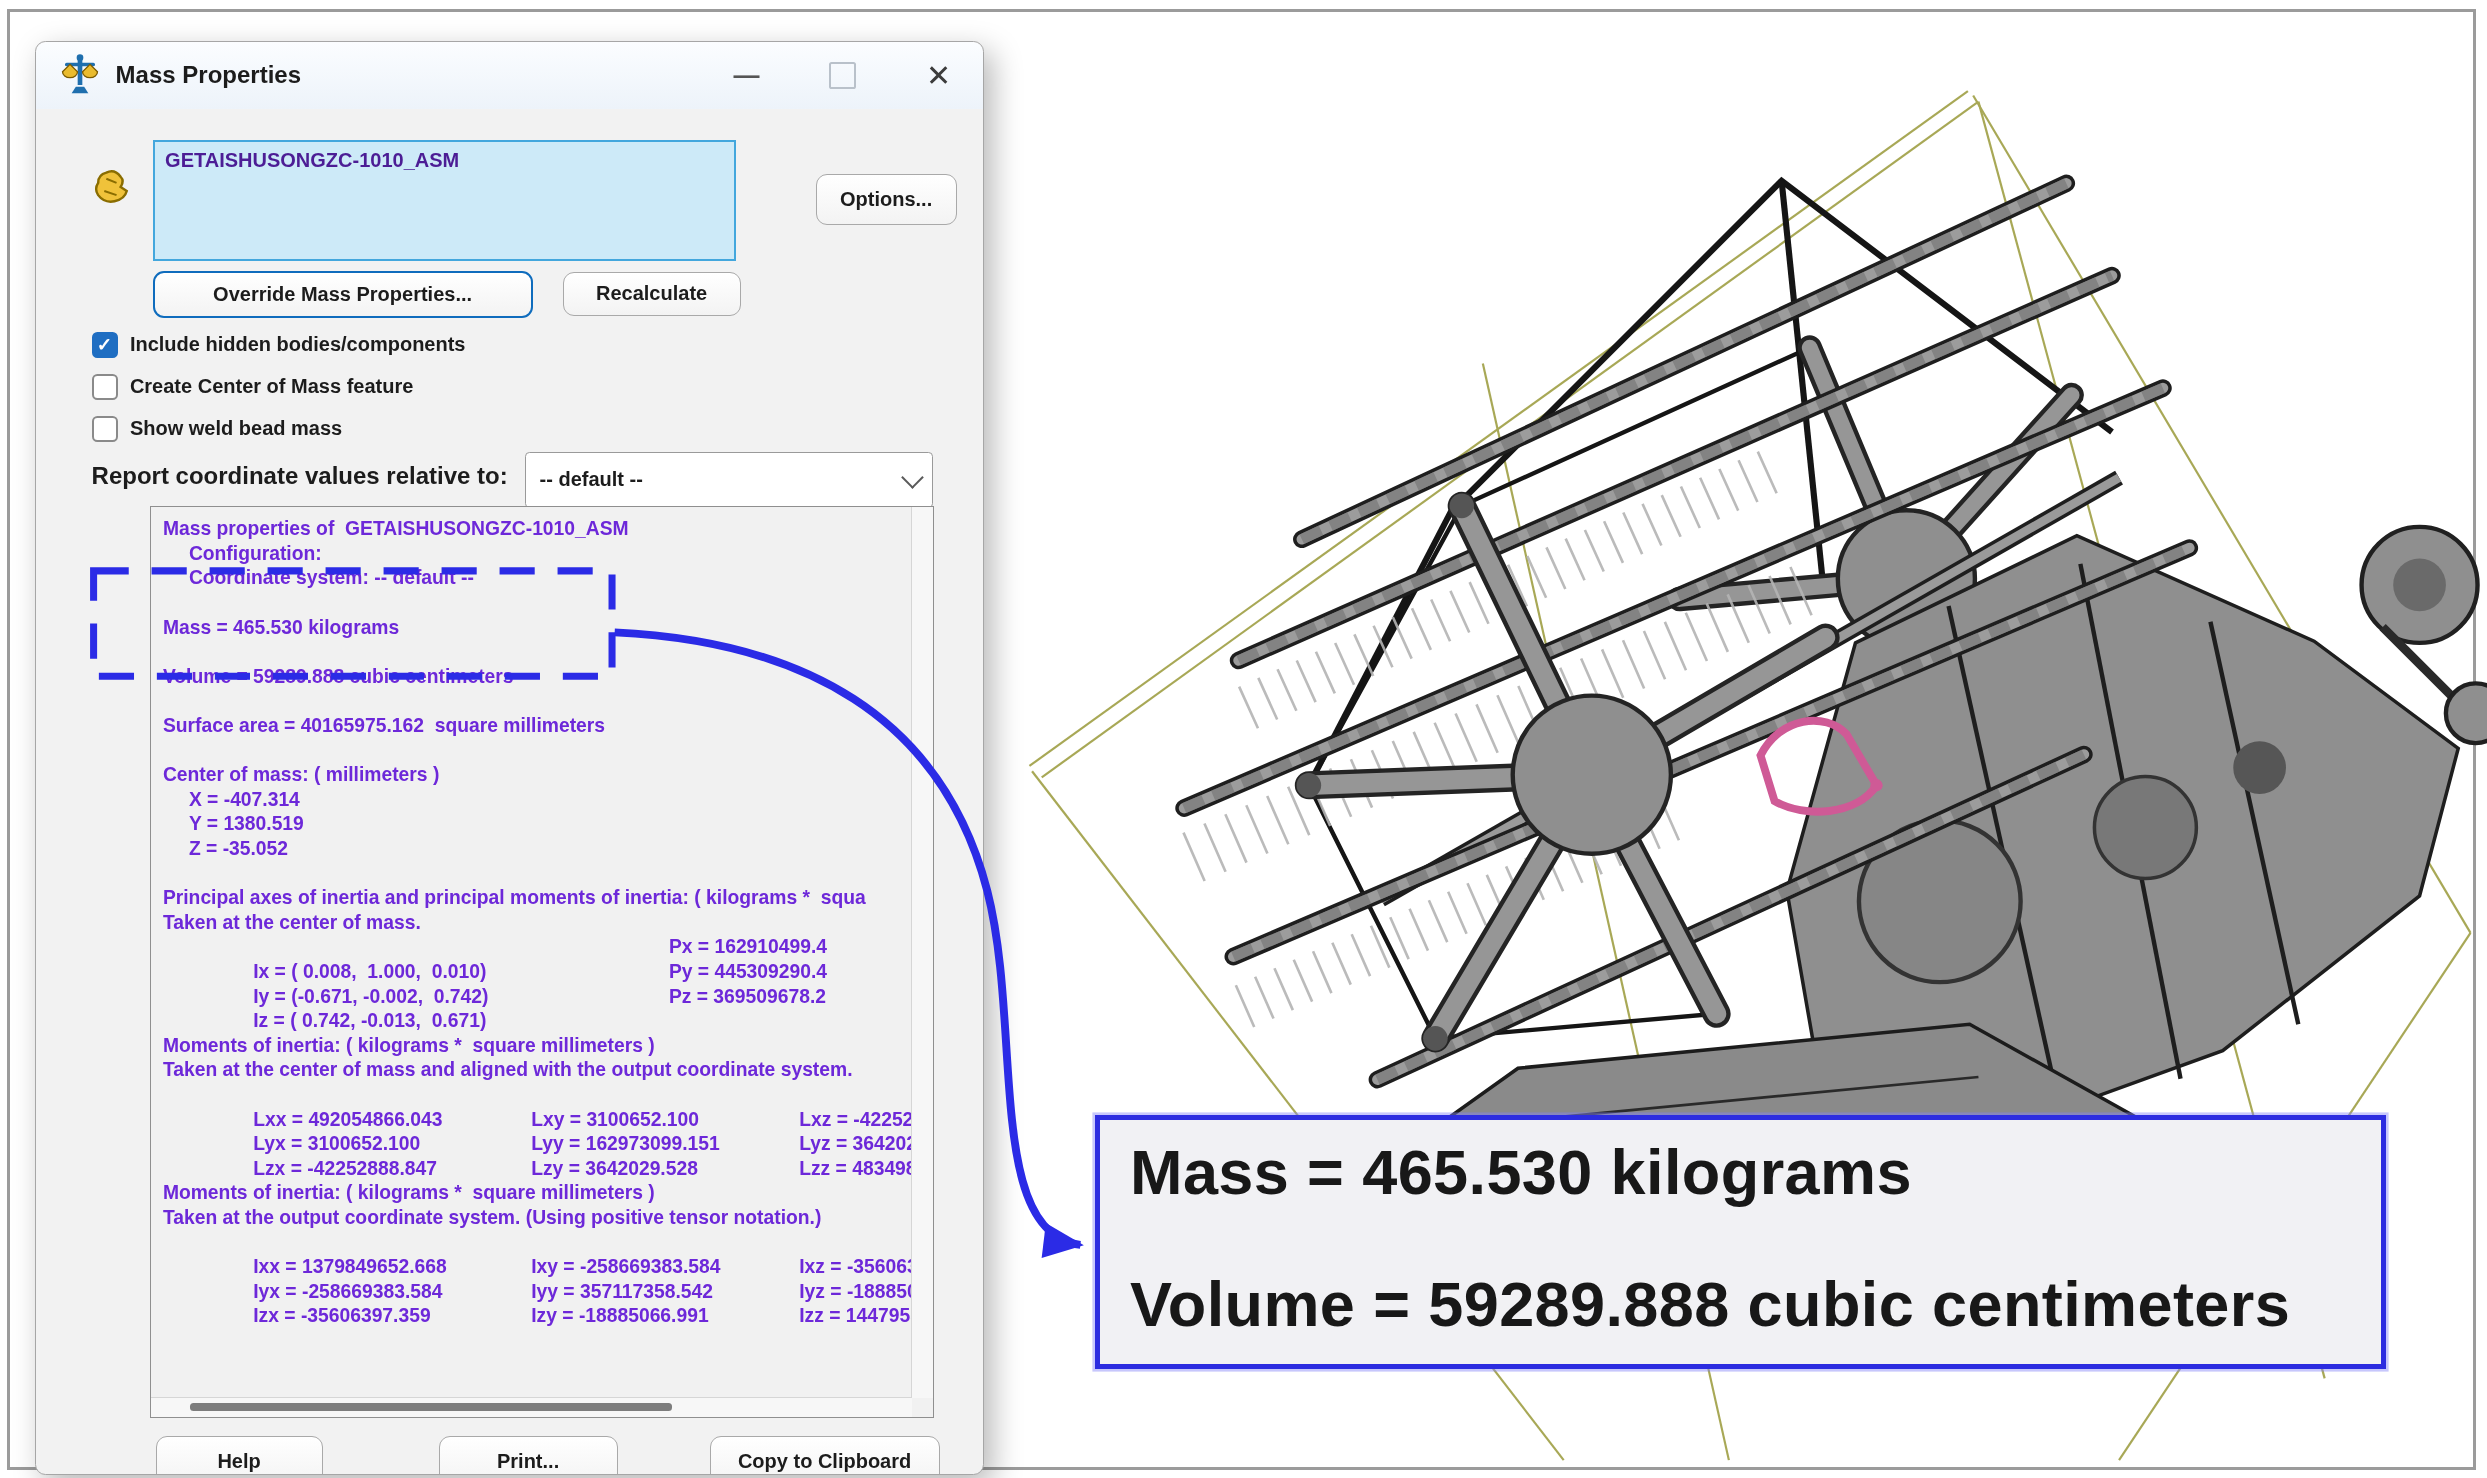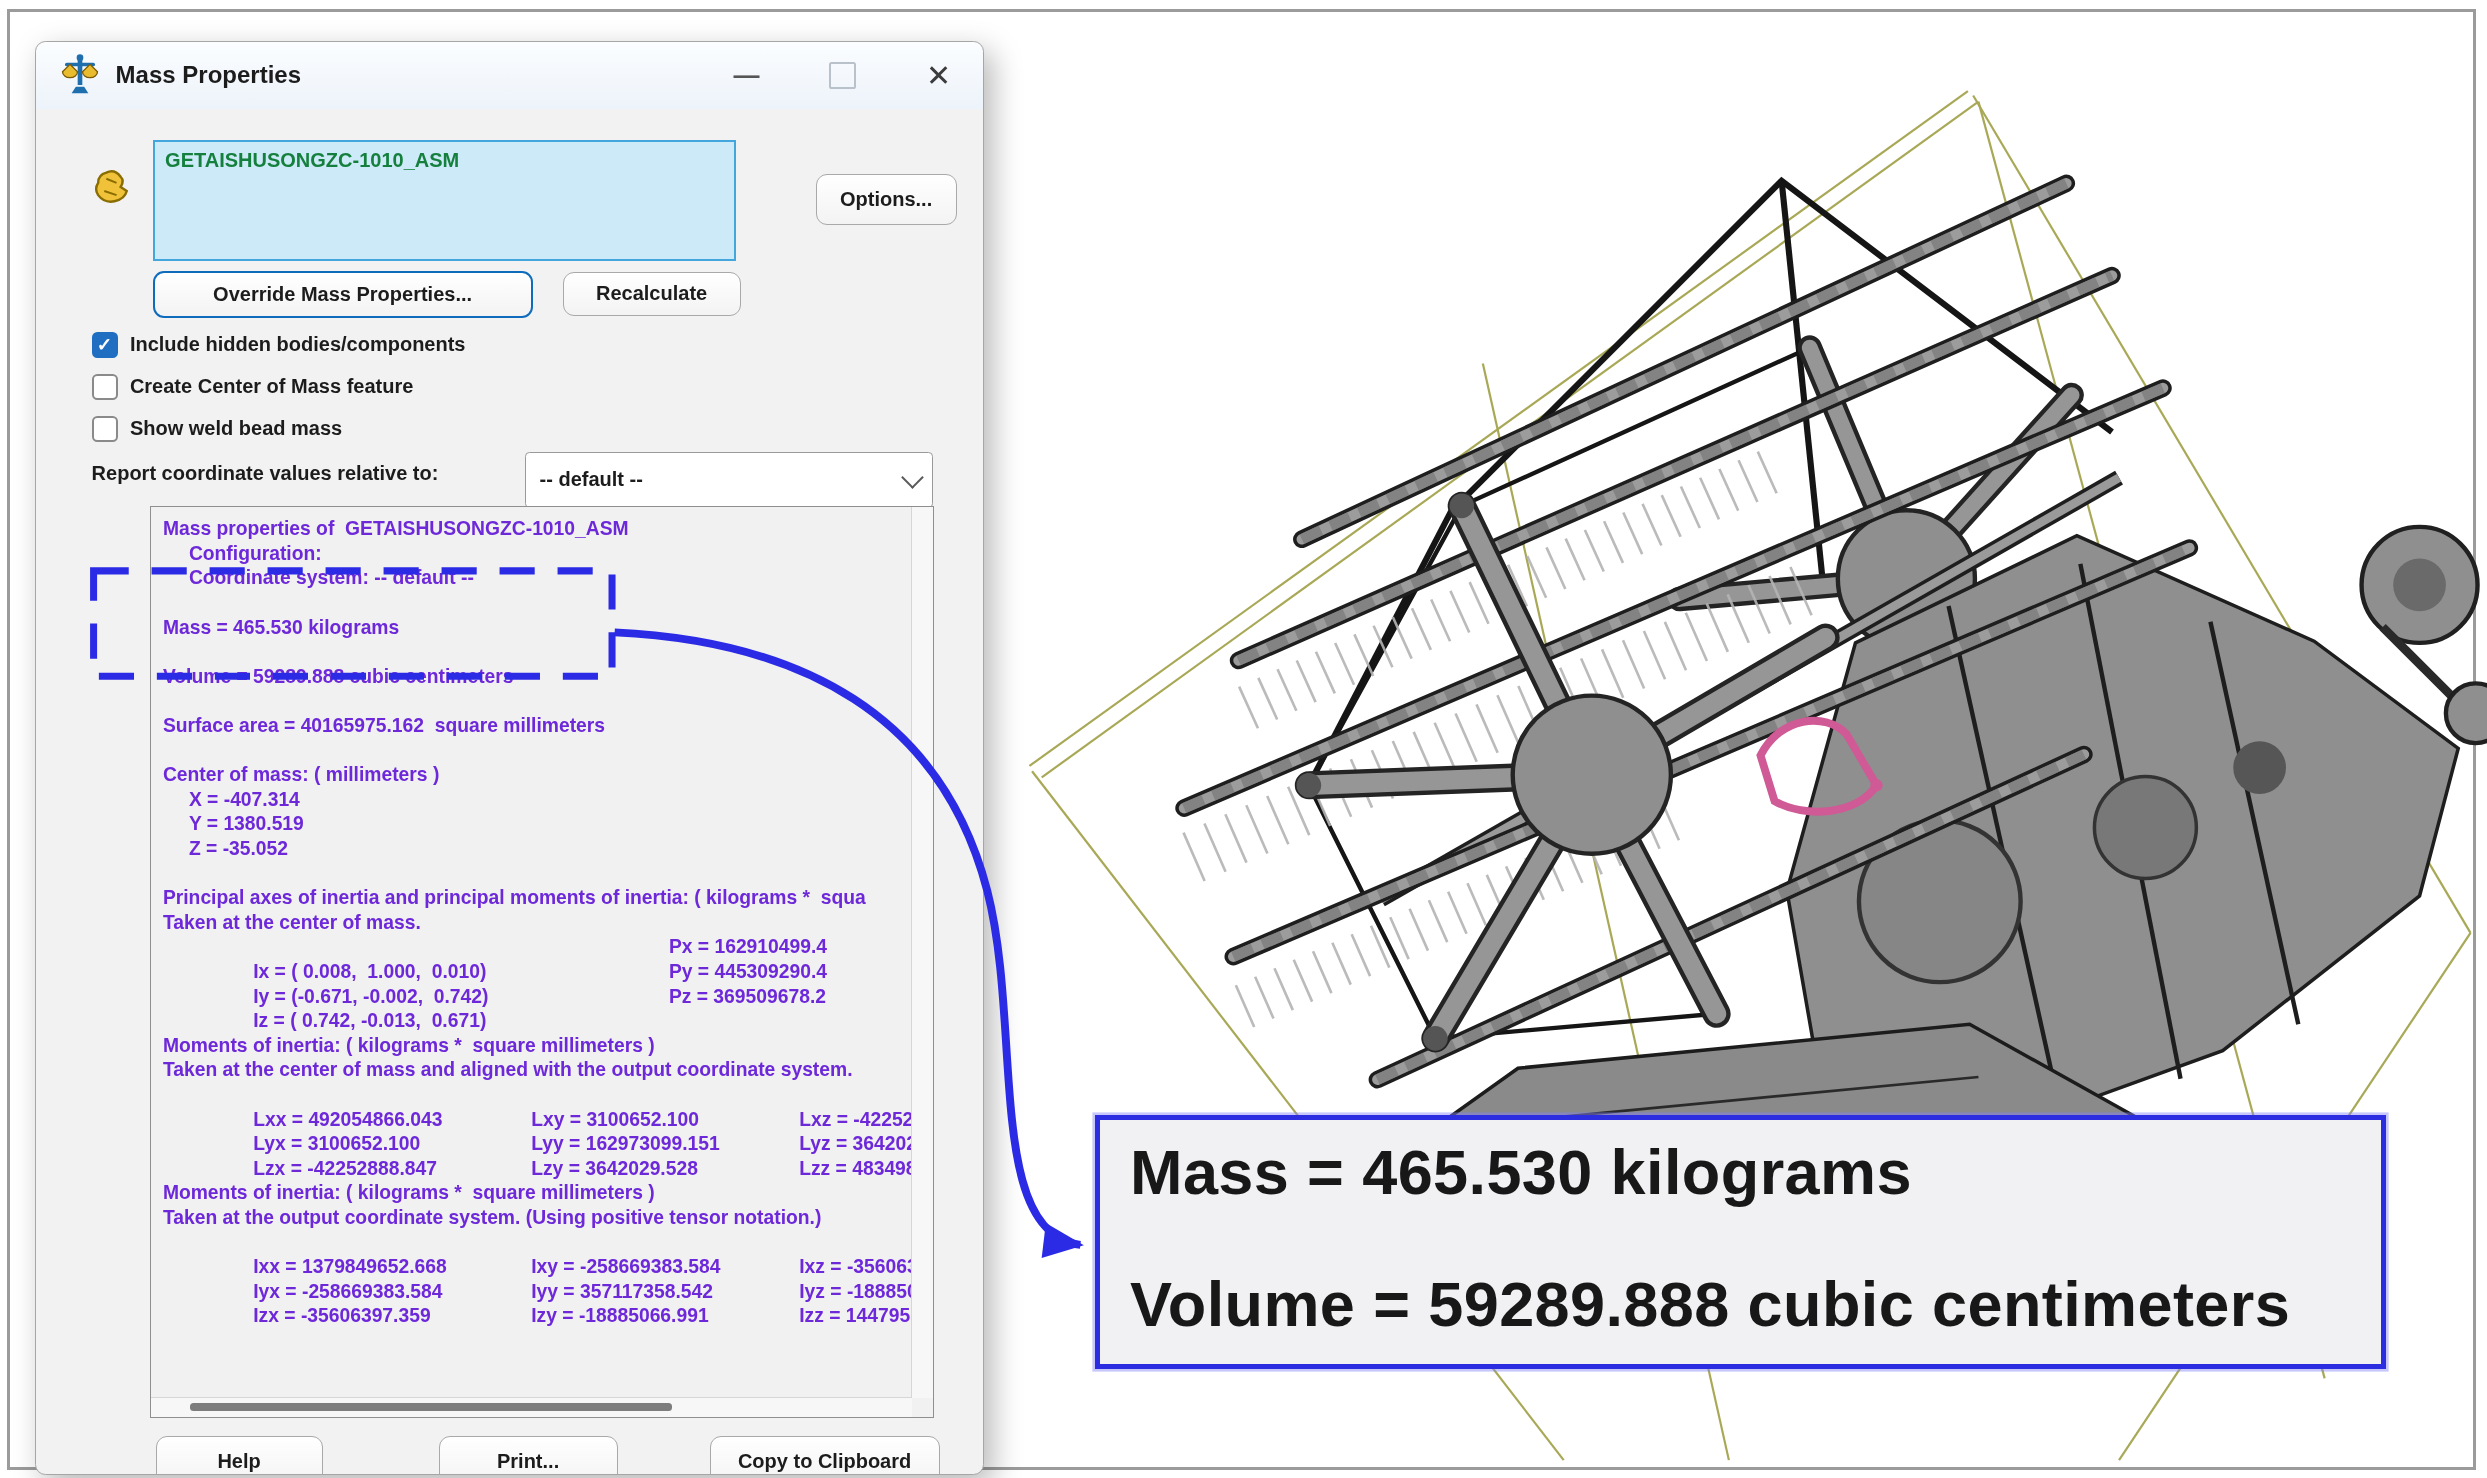--- a/index.html
+++ b/index.html
@@ -25,33 +25,33 @@
   .app-icon{width:40px;height:44px;flex:0 0 auto;}
   .title-text{font-size:24px;font-weight:600;color:#1c1c1c;margin-left:16px;}
   .win-controls{margin-left:auto;display:flex;align-items:center;gap:56px;}
   .wc{width:40px;height:40px;display:flex;align-items:center;justify-content:center;color:#3a3a3a;}
   .wc-min{font-size:26px;font-weight:700;color:#555;}
   .wc-max-box{width:23px;height:23px;border:2.6px solid #b9c1ca;border-radius:2.6px;}
   .wc-close{font-size:30px;color:#3c3c3c;}
 
   .sel-icon{position:absolute;left:54px;top:120px;width:49px;height:54px;}
   .sel-box{position:absolute;left:117px;top:98px;width:583px;height:121px;background:#cdeaf8;border:2.2px solid #43a7dd;
-           font-size:20px;font-weight:600;color:#15803d;padding:7px 10.5px;box-sizing:border-box;}
+           font-size:20px;font-weight:600;color:#4c1d95;padding:7px 10.5px;box-sizing:border-box;}
   .btn{position:absolute;background:linear-gradient(#ffffff,#f3f3f3);border:1.8px solid #a9a9a9;border-radius:11px;
        font-size:20px;font-weight:600;color:#1c1c1c;display:flex;align-items:center;justify-content:center;box-sizing:border-box;}
   .btn-options{left:780px;top:132px;width:141px;height:51px;}
   .btn-override{left:117px;top:229px;width:380px;height:47px;border:2.6px solid #0f6cbd;}
   .btn-recalc{left:527px;top:230px;width:178px;height:44px;}
 
   .cb-row{position:absolute;left:56px;display:flex;align-items:center;gap:12.3px;font-size:20px;font-weight:600;color:#1c1c1c;}
   .cb{width:26px;height:26px;border:2.2px solid #8a8a8a;border-radius:5.3px;background:#fff;box-sizing:border-box;
       display:flex;align-items:center;justify-content:center;flex:0 0 auto;}
   .cb.checked{background:#1f6ec2;border-color:#1f6ec2;color:#fff;font-size:18.5px;font-weight:700;}
 
-  .coord-label{position:absolute;left:56px;top:420px;font-size:20px;font-weight:600;color:#1c1c1c;}
+  .coord-label{position:absolute;left:56px;top:420px;font-size:24px;font-weight:600;color:#1c1c1c;}
   .dropdown{position:absolute;left:489px;top:410px;width:408px;height:56px;background:#fff;border:1.8px solid #9a9a9a;border-radius:4.4px;
             font-size:20px;font-weight:600;color:#1c1c1c;display:flex;align-items:center;padding:0 14px;box-sizing:border-box;}
   .chevron{margin-left:auto;width:14px;height:14px;border-right:2.6px solid #5a5a5a;border-bottom:2.6px solid #5a5a5a;
            transform:rotate(45deg) translateY(-3.5px);}
 
   .panel{position:absolute;left:114px;top:464px;width:784px;height:912px;border:1.8px solid #8f8f8f;background:#f1f1f1;box-sizing:border-box;}
   .panel-content{position:absolute;left:0;top:0;right:21px;bottom:19.3px;overflow:hidden;padding:10.5px 0 0 12.3px;
                  font-size:19.3px;font-weight:600;color:#6d28d9;}
   .rl{height:24.6px;line-height:24.6px;white-space:pre;position:relative;}
   .gap{height:24.6px;}

